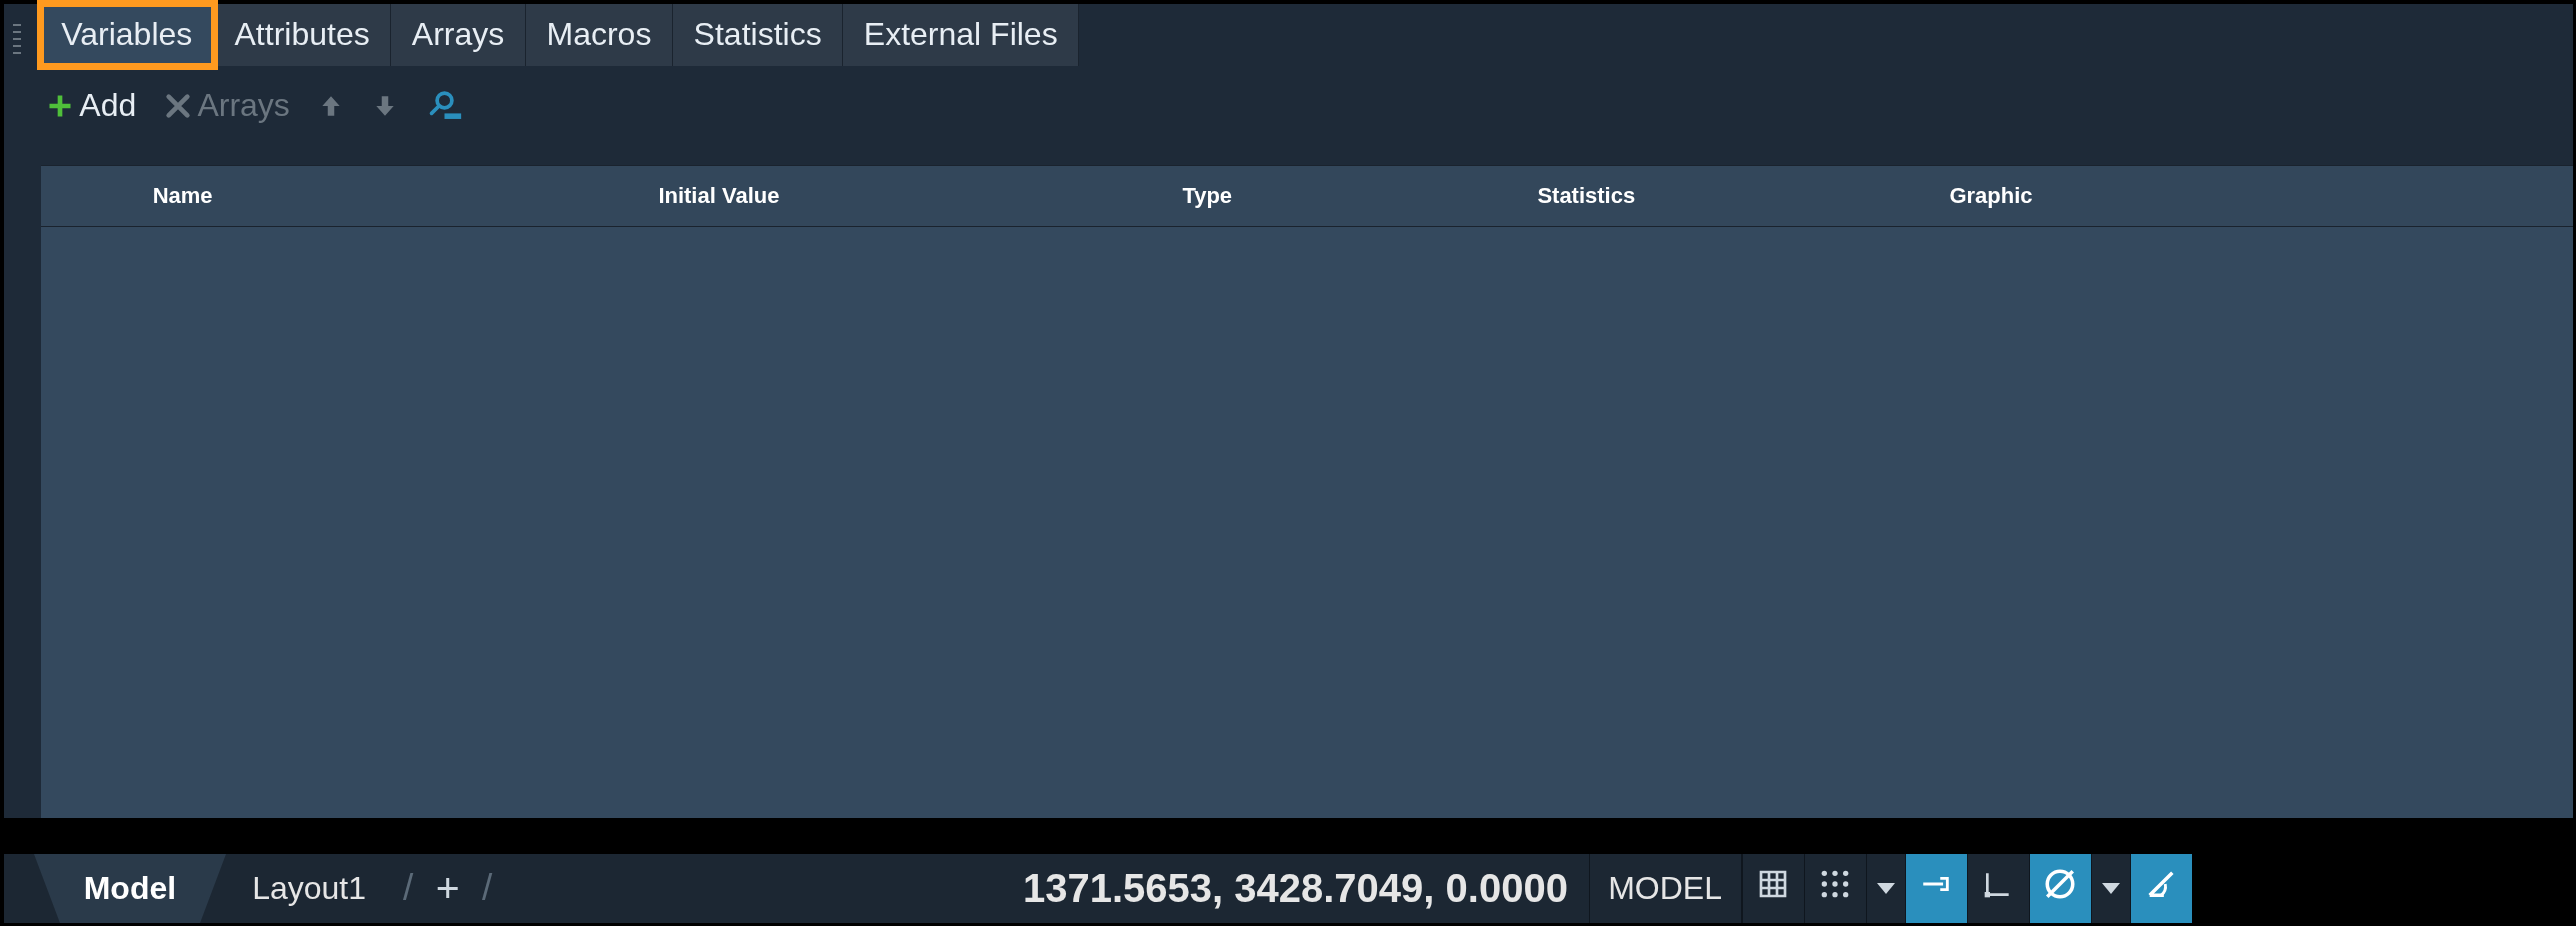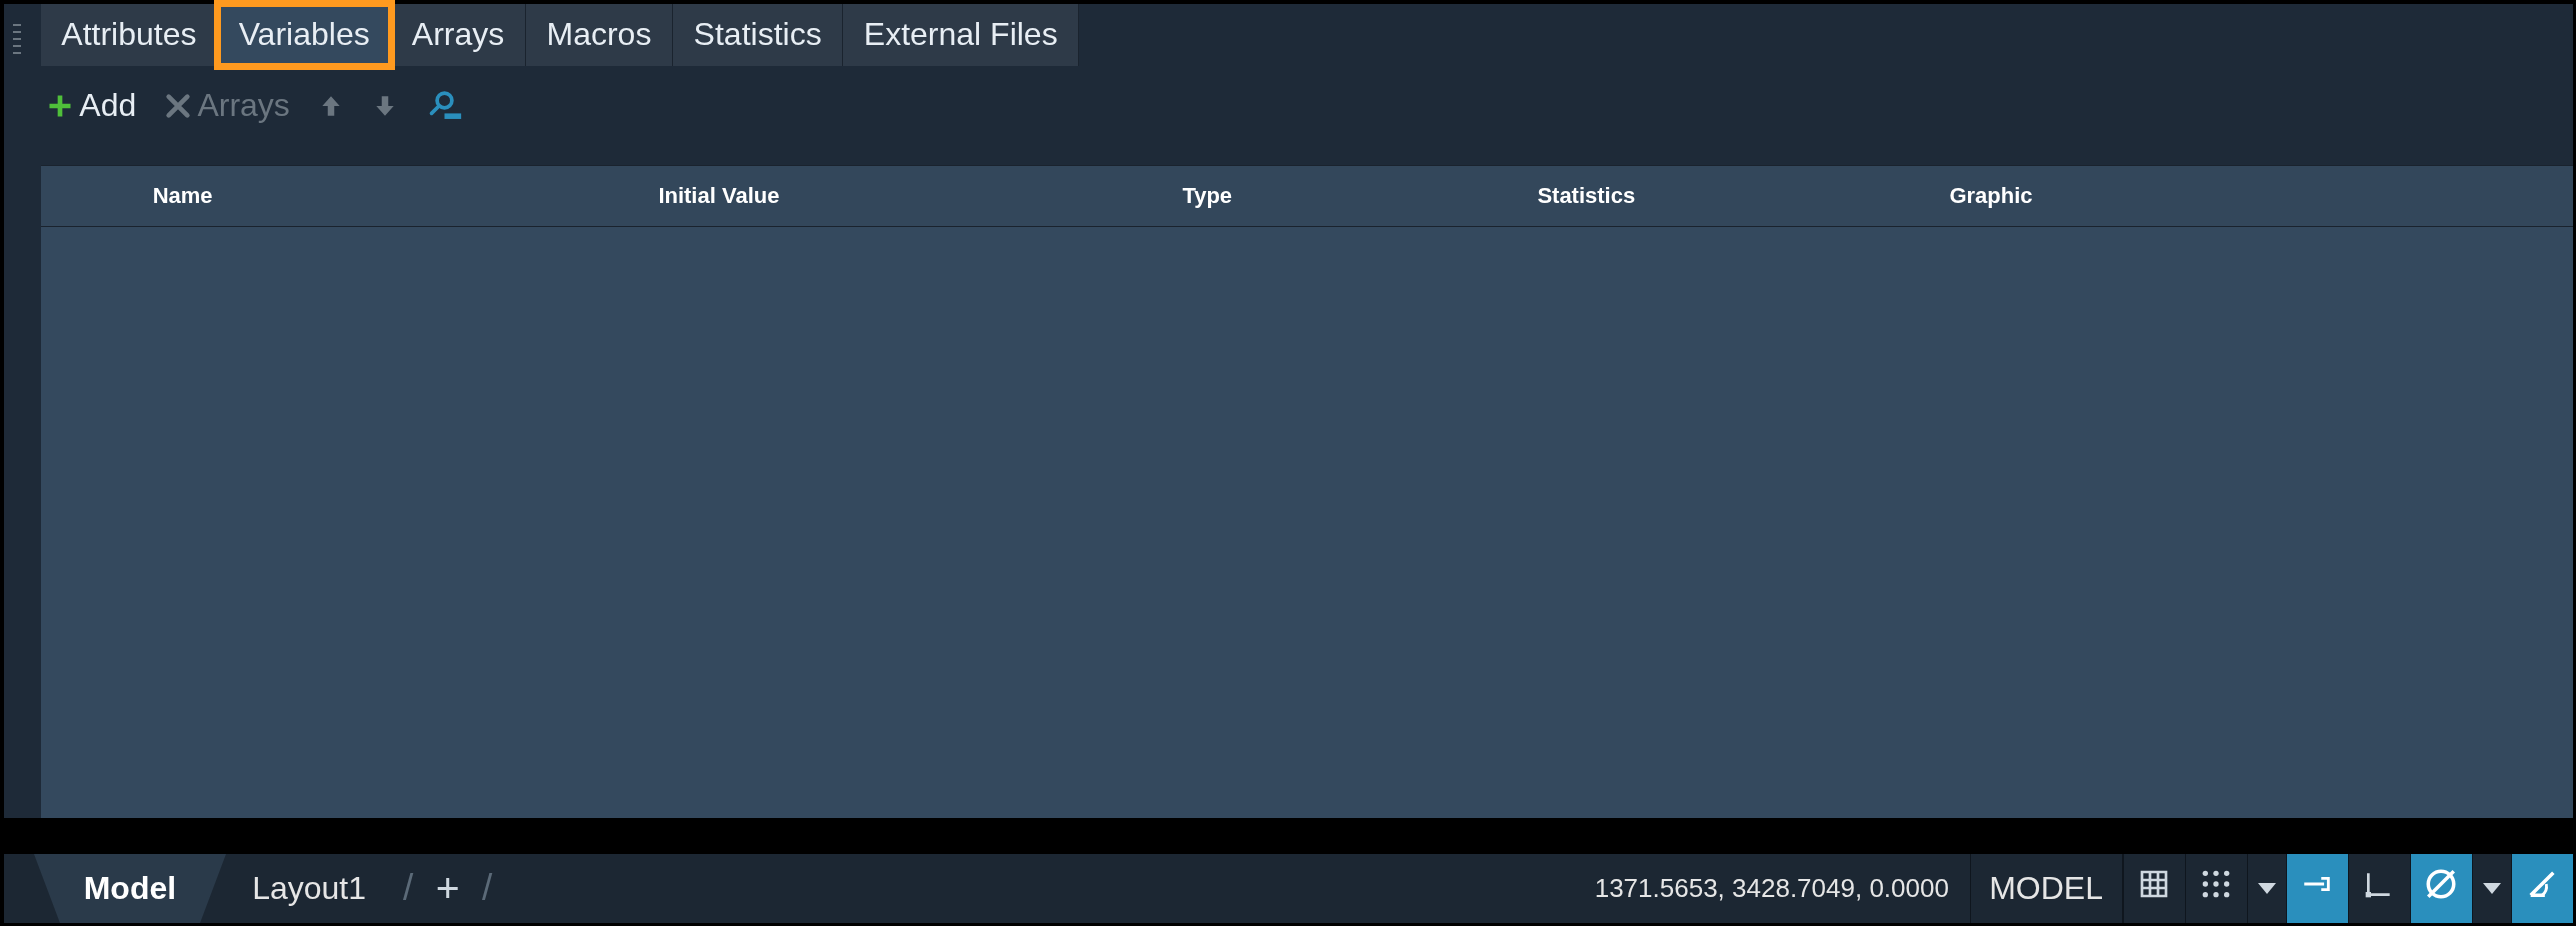--- a/index.html
+++ b/index.html
@@ -96,21 +96,21 @@
   .data-area {
     position: absolute;
     left: 37px; right: 0; top: 223px; bottom: 0;
     background: #34495e;
   }
 
   
   .statusbar {
     position: absolute;
     left: 0; bottom: 0;
-    width: 2569px; height: 69px;
+    width: 2188px; height: 69px;
     background: #1c2733;
     display: flex; align-items: stretch;
     color: #e6e6e6;
     font-size: 32px;
   }
   .sb-left {
     display: flex; align-items: center;
   }
   .layout-tab {
     position: relative;
@@ -146,22 +146,23 @@
     padding: 0 9.4px; cursor:pointer;
     color:#cfd8e0; font-size:41px; font-weight:300;
   }
   .sb-right {
     margin-left: auto;
     display: flex; align-items: stretch;
   }
   .coords {
     display:flex; align-items:center;
     padding: 0 20.6px;
-    font-size: 26px;
-    color: #e6e6e6;
+    font-size: 40px;
+    color: #e6e6e6;
+    font-weight: bold;
   }
   .model-ind {
     display:flex; align-items:center;
     padding: 0 18.7px;
     border-left: 0.9px solid #0f161e;
     border-right: 0.9px solid #0f161e;
     font-size: 32px;
     color: #e6e6e6;
     cursor:pointer;
   }
@@ -186,25 +187,25 @@
 
     <div class="drag-handle">
       <span></span>
         <span></span>
         <span></span>
         <span></span>
         <span></span>
     </div>
 
     <div class="tabs">
-      <div class="tab">
-          <span>Attributes</span>
-        </div>
       <div class="tab active highlight">
           <span>Variables</span>
+        </div>
+      <div class="tab">
+          <span>Attributes</span>
         </div>
       <div class="tab">
           <span>Arrays</span>
         </div>
       <div class="tab">
           <span>Macros</span>
         </div>
       <div class="tab">
           <span>Statistics</span>
         </div>

